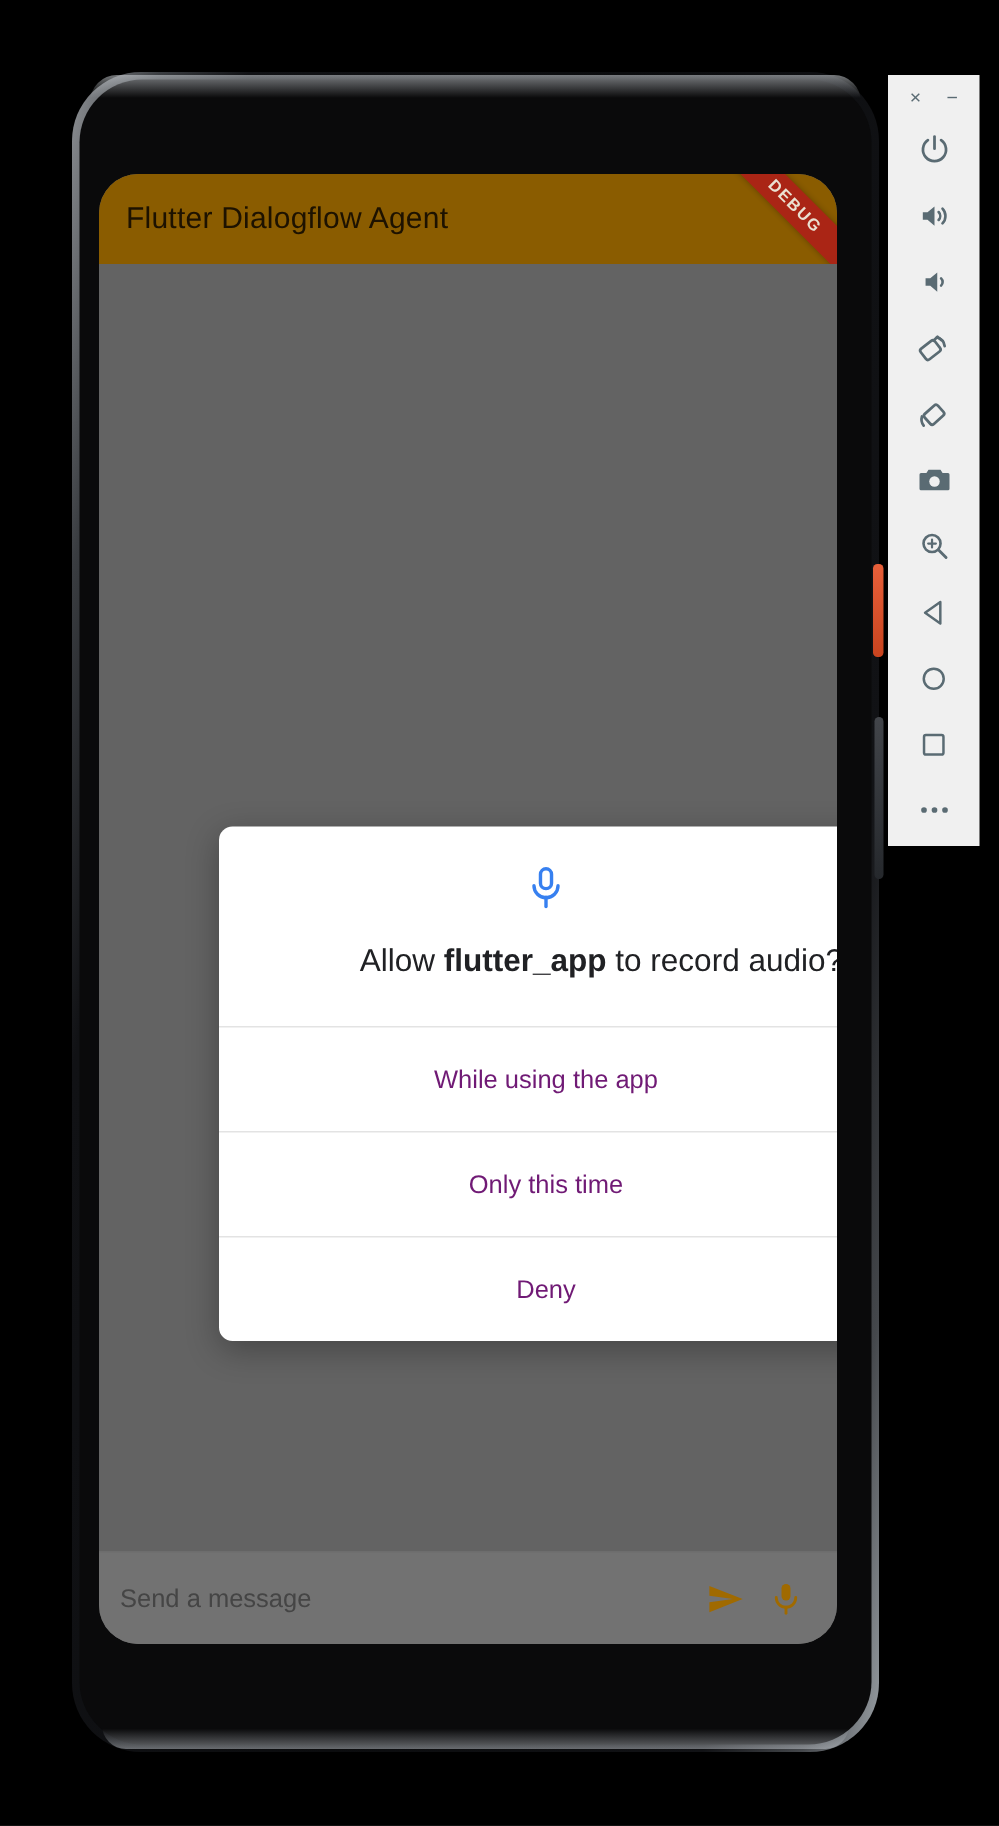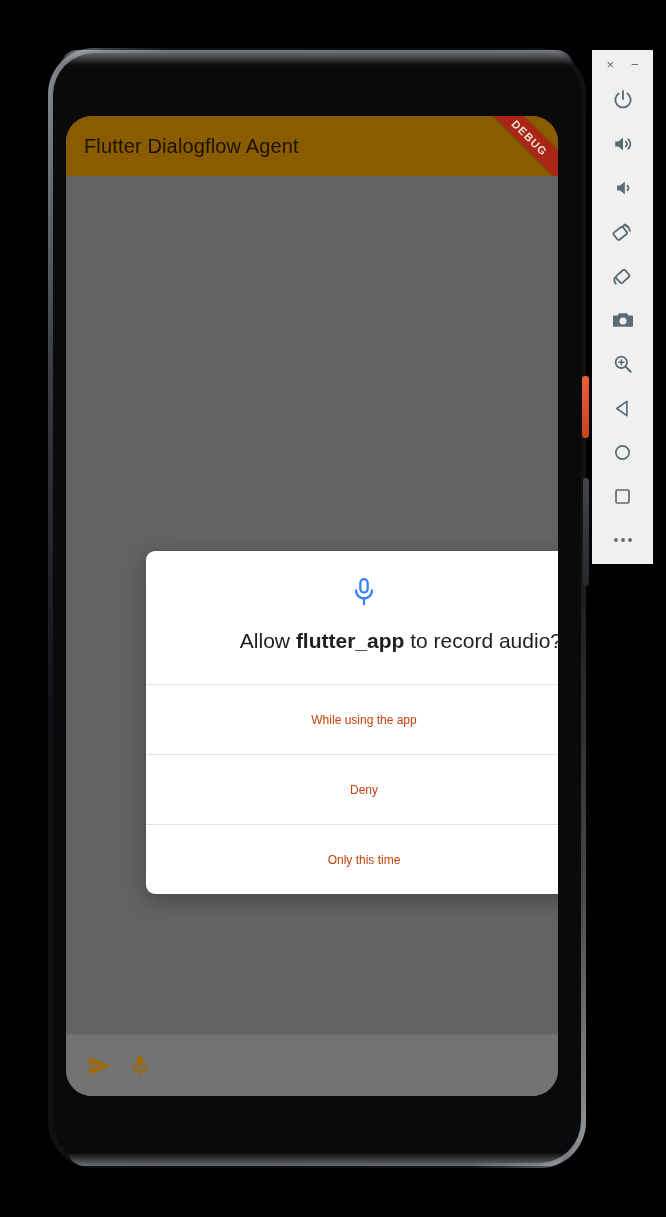--- a/index.html
+++ b/index.html
@@ -218,22 +218,22 @@
     color: #202124;
     line-height: 1.3;
   }
   .perm-title b { font-weight: bold; }
   .perm-option {
     height: 69px;
     display: flex;
     align-items: center;
     justify-content: center;
     border-top: 1px solid #e3e3e3;
-    color: #c2410c;
-    font-size: 12px;
+    color: #701a75;
+    font-size: 17px;
     cursor: pointer;
   }
 
   
   .emu-toolbar {
     position: absolute;
     left: 592px;
     top: 50px;
     width: 61px;
     height: 514px;
@@ -286,20 +286,21 @@
       <div class="appbar">
         <div class="appbar-title">Flutter Dialogflow Agent</div>
         <div class="debug-ribbon">
           <span>DEBUG</span>
         </div>
       </div>
 
       <div class="app-body"></div>
 
       <div class="message-bar">
+        <div class="message-placeholder">Send a message</div>
 
         <div class="bar-icon">
           <svg width="28" height="28" viewBox="0 0 24 24">
             <path d="M2.5 19.5 21.5 12 2.5 4.5 2.5 10.2 16 12 2.5 13.8 Z" fill="#a06a00"></path>
           </svg>
         </div>
 
         <div class="bar-icon">
           <svg width="24" height="24" viewBox="0 0 24 24">
             <rect x="9" y="2" width="6" height="11" rx="3" fill="#a06a00"></rect>
@@ -316,24 +317,24 @@
             <path d="M4.6 11.6a7.4 7.4 0 0 0 14.8 0" fill="none" stroke="#3780f0" stroke-width="2.1" stroke-linecap="round"></path>
             <line x1="12" y1="18.6" x2="12" y2="24.4" stroke="#3780f0" stroke-width="2.1" stroke-linecap="round"></line>
           </svg>
           <div class="perm-title"><span>Allow </span><b>flutter_app</b><span> to record audio?</span></div>
         </div>
 
         <div class="perm-option">
           <span>While using the app</span>
         </div>
         <div class="perm-option">
+          <span>Only this time</span>
+        </div>
+        <div class="perm-option">
           <span>Deny</span>
-        </div>
-        <div class="perm-option">
-          <span>Only this time</span>
         </div>
       </div>
 
     </div>
   </div>
 
   <div class="emu-toolbar">
 
     <div class="emu-winbtns">
       <div class="emu-winbtn">×</div>

